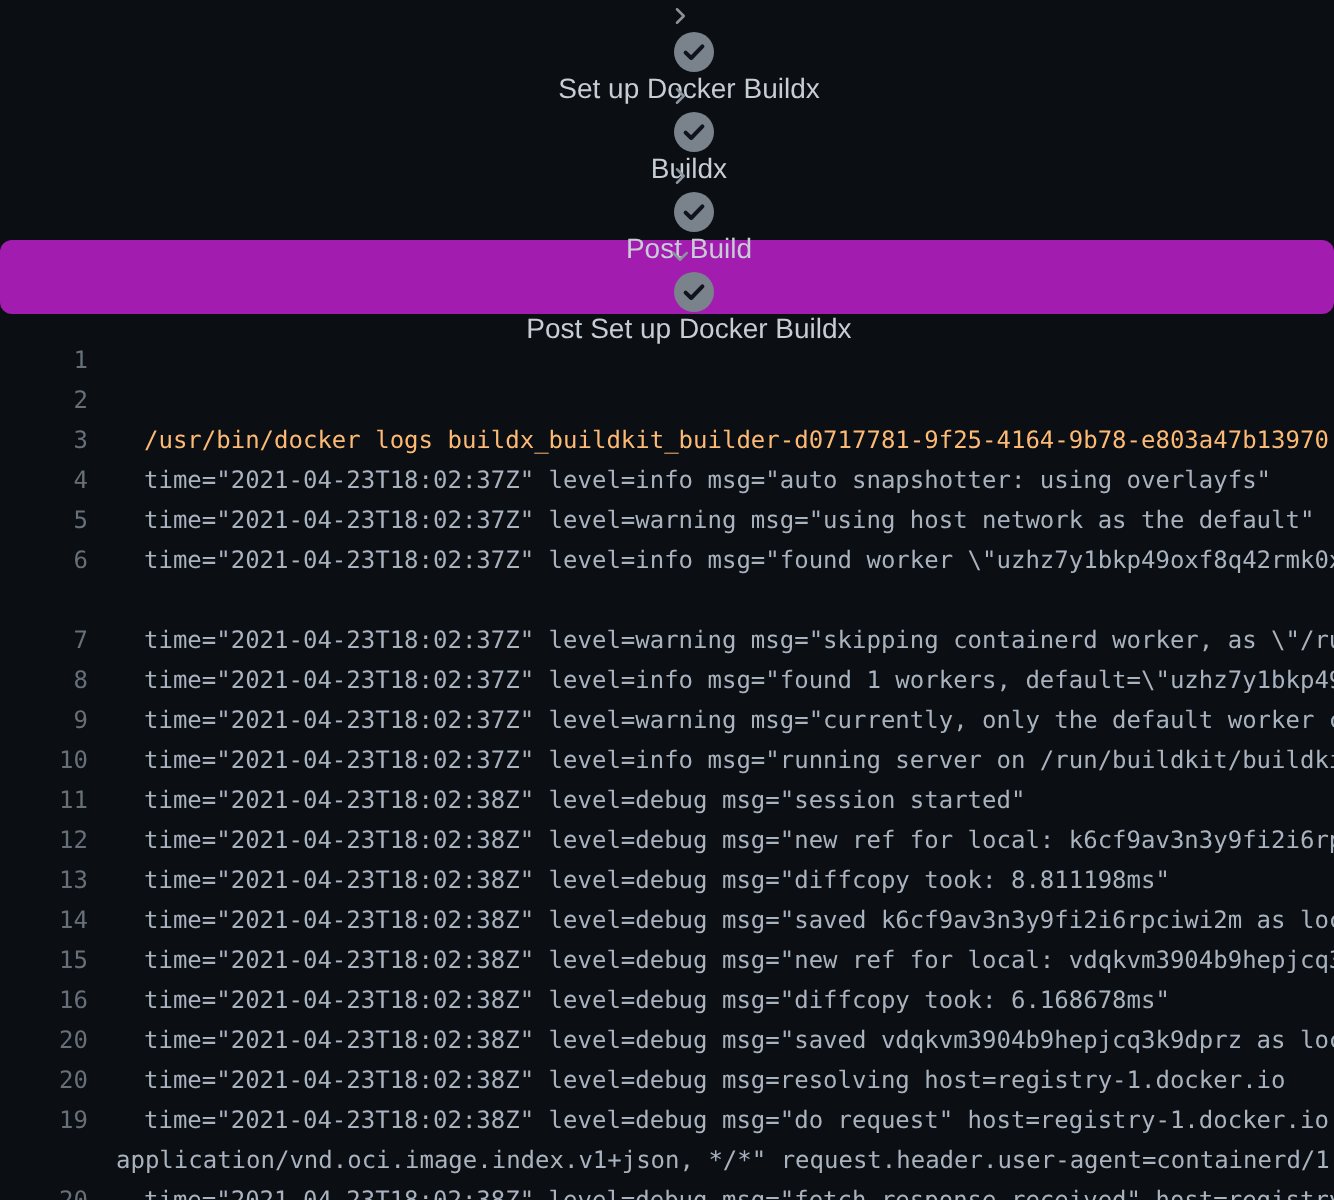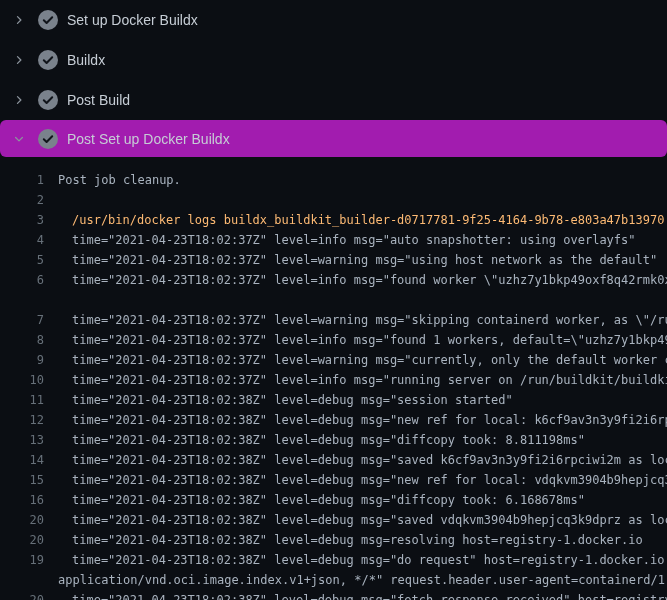--- a/index.html
+++ b/index.html
@@ -10,20 +10,21 @@
   }
   .app { width: 667px; height: 600px; overflow: hidden; }
 
   
   .step-row {
     height: 40px;
     display: flex;
     align-items: center;
     padding-left: 13px;
     cursor: pointer;
+    flex-direction: column;
   }
   .step-row.expanded {
     height: 37px;
     background: #a21caf;
     border-radius: 6px;
   }
   .chev {
     width: 12px; height: 16px;
     display: inline-flex; align-items: center; justify-content: center;
     flex: none;
@@ -140,21 +141,20 @@
         <circle cx="10" cy="10" r="10" fill="#7a828c"></circle>
         <path d="M5.8 10.3 L8.6 13 L14.2 7.2" stroke="#10141a" stroke-width="2" fill="none" stroke-linecap="round" stroke-linejoin="round"></path>
       </svg>
     </span>
     <span class="step-label">Post Set up Docker Buildx</span>
   </div>
 </div>
   <div id="log" class="log-area">
   <div class="log-row">
     <a class="lnum">1</a>
-    <span class="ltext">Post job cleanup.</span>
   </div>
 
   <div class="log-row">
     <a class="lnum">2</a>
   </div>
 
   <div class="log-row">
     <a class="lnum">3</a>
     <span class="ltext indent1 command">/usr/bin/docker logs buildx_buildkit_builder-d0717781-9f25-4164-9b78-e803a47b13970</span>
   </div>

